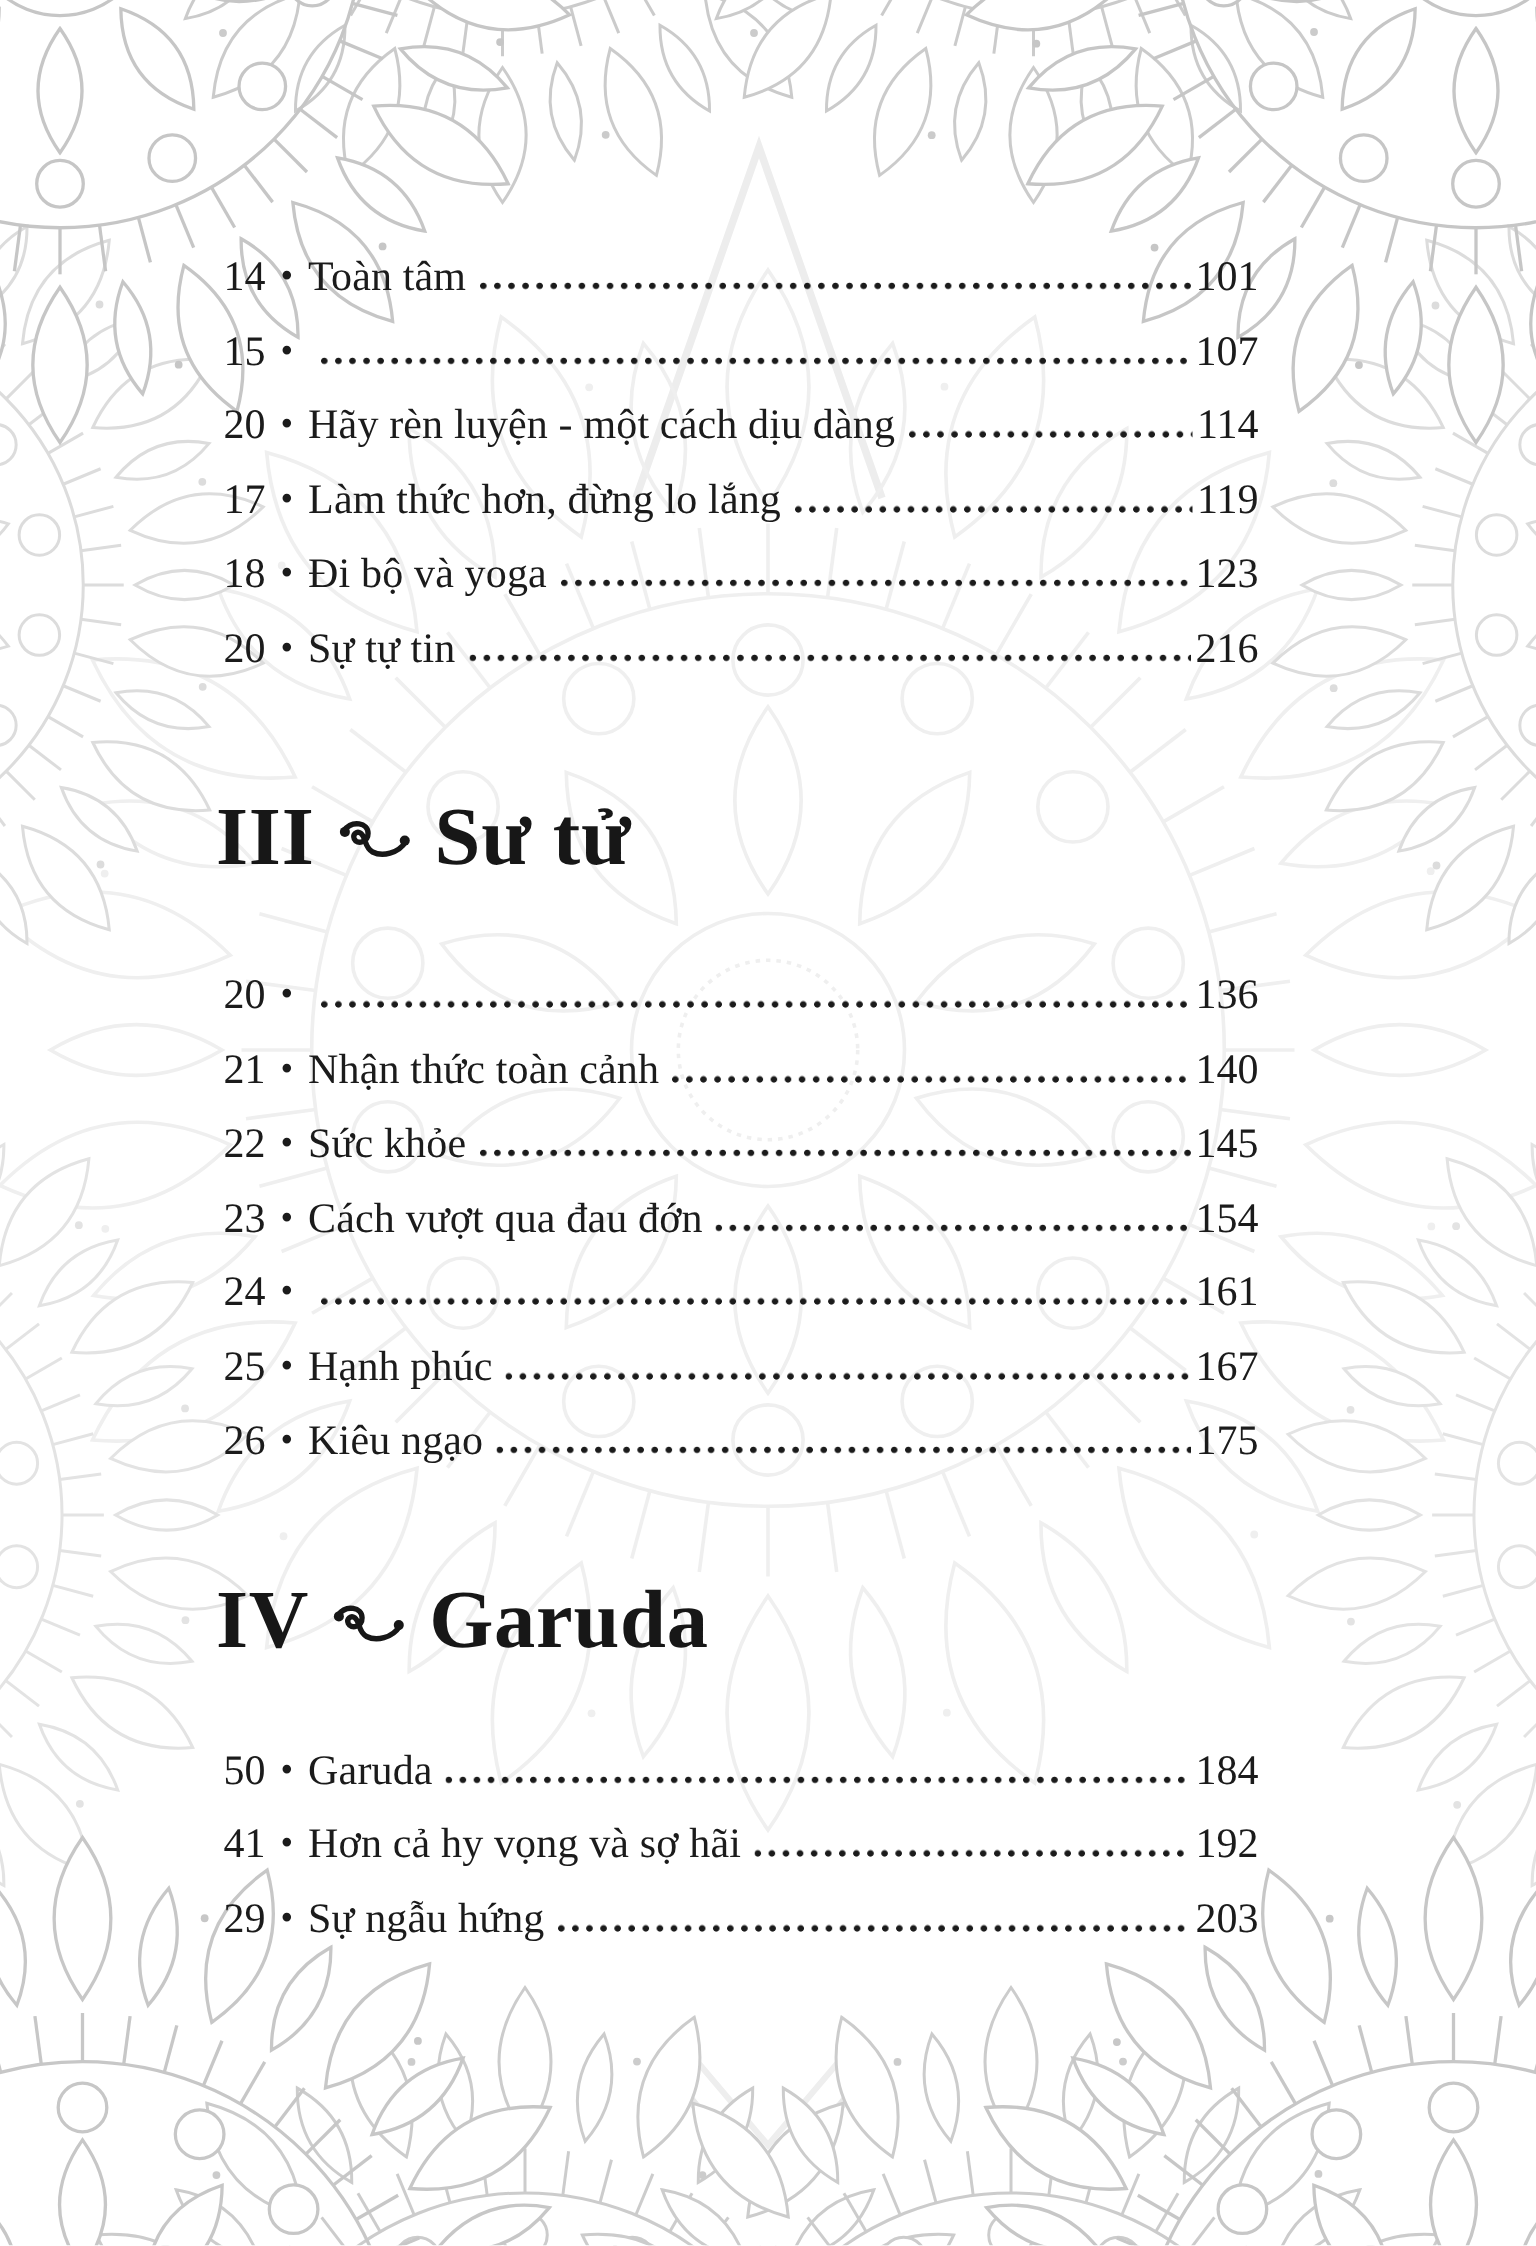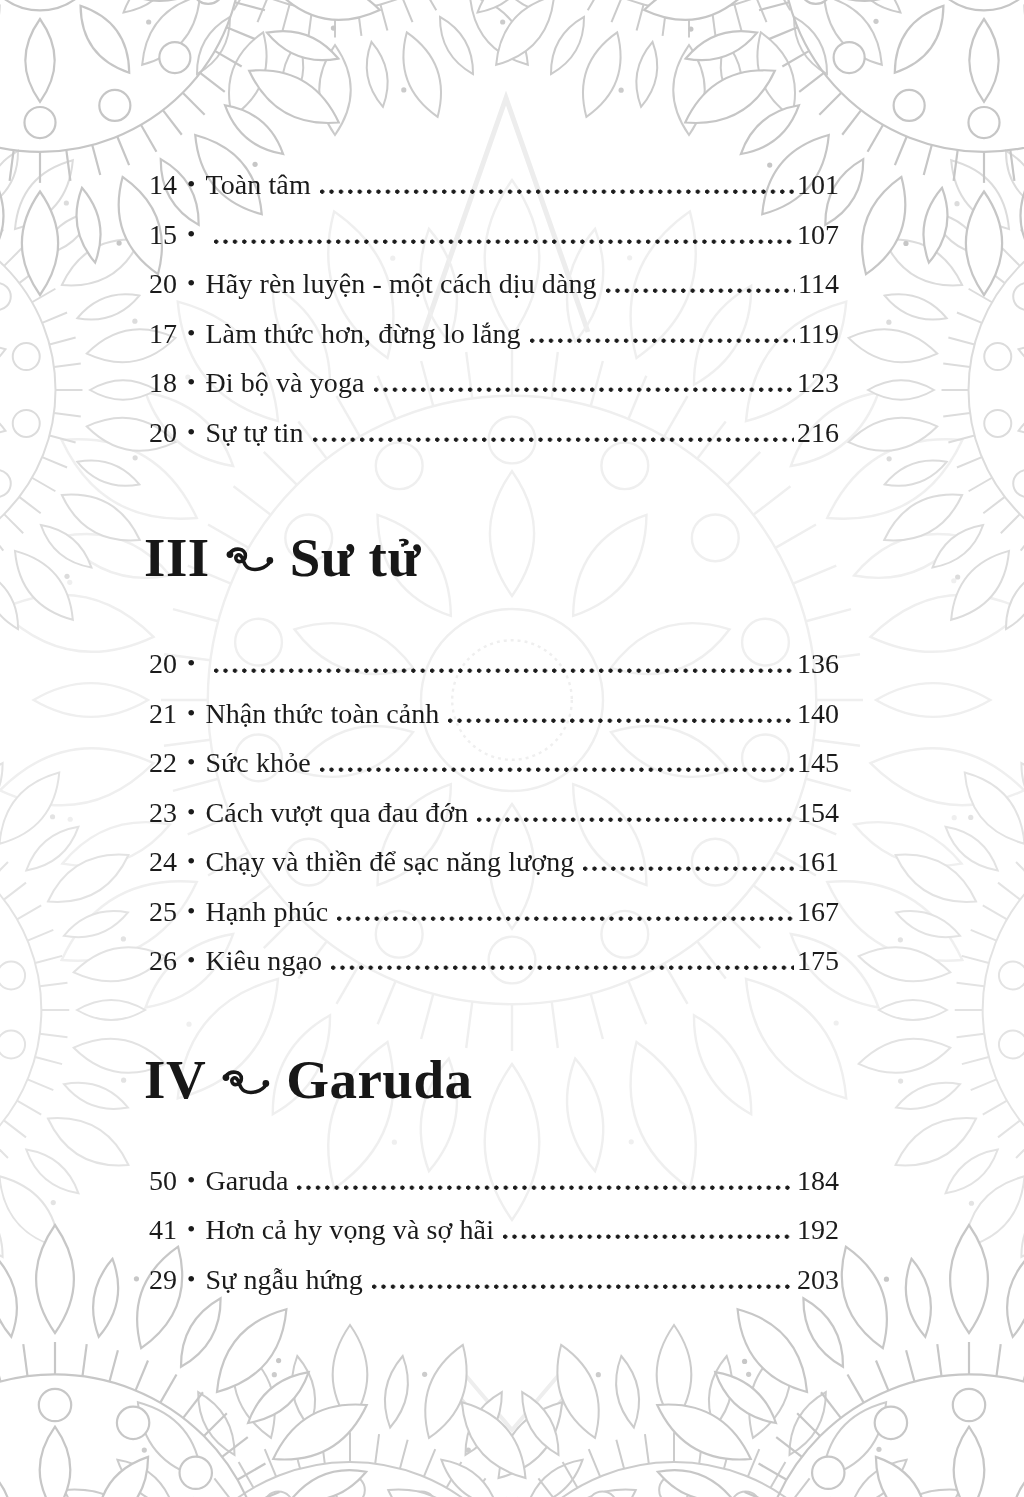--- a/index.html
+++ b/index.html
@@ -1798,21 +1798,20 @@
           <div class="toc-row">
     <span class="num">23</span>
     <span class="bullet">•</span>
     <span class="title">Cách vượt qua đau đớn</span>
     <span class="leader"></span>
     <span class="pagenum">154</span>
   </div>
           <div class="toc-row">
     <span class="num">24</span>
     <span class="bullet">•</span>
-    <span class="title">Chạy và thiền để sạc năng lượng</span>
     <span class="leader"></span>
     <span class="pagenum">161</span>
   </div>
           <div class="toc-row">
     <span class="num">25</span>
     <span class="bullet">•</span>
     <span class="title">Hạnh phúc</span>
     <span class="leader"></span>
     <span class="pagenum">167</span>
   </div>

